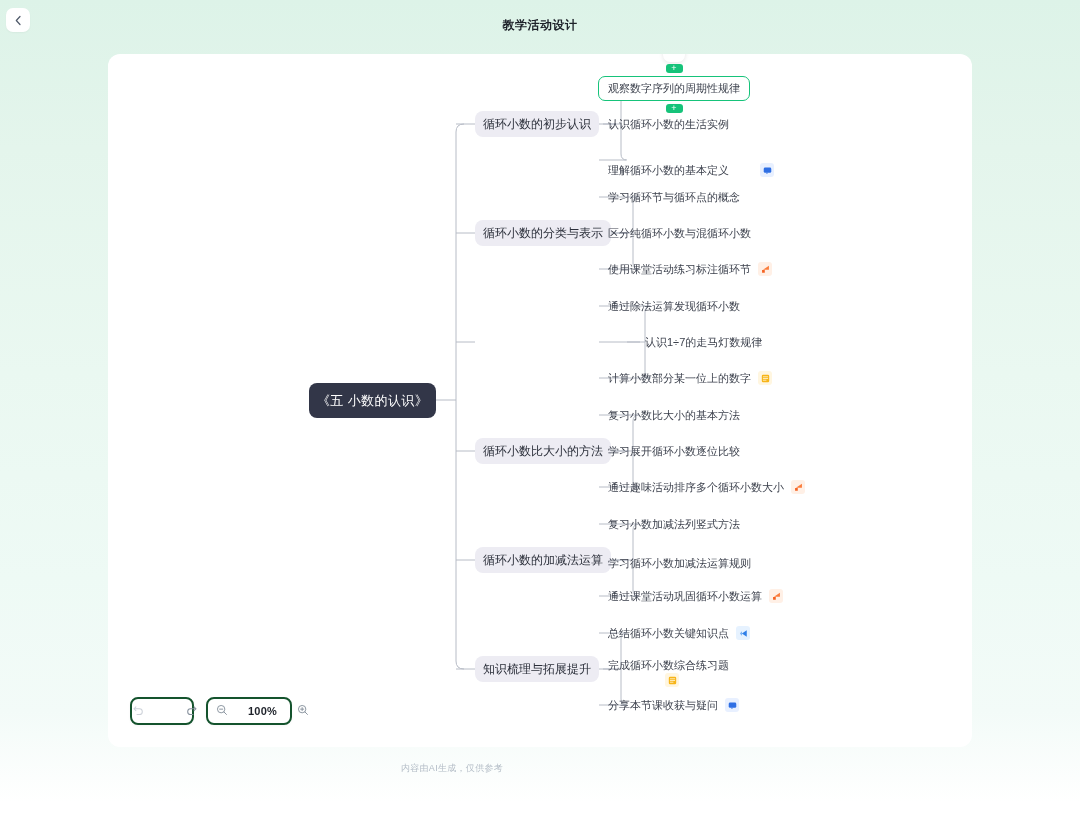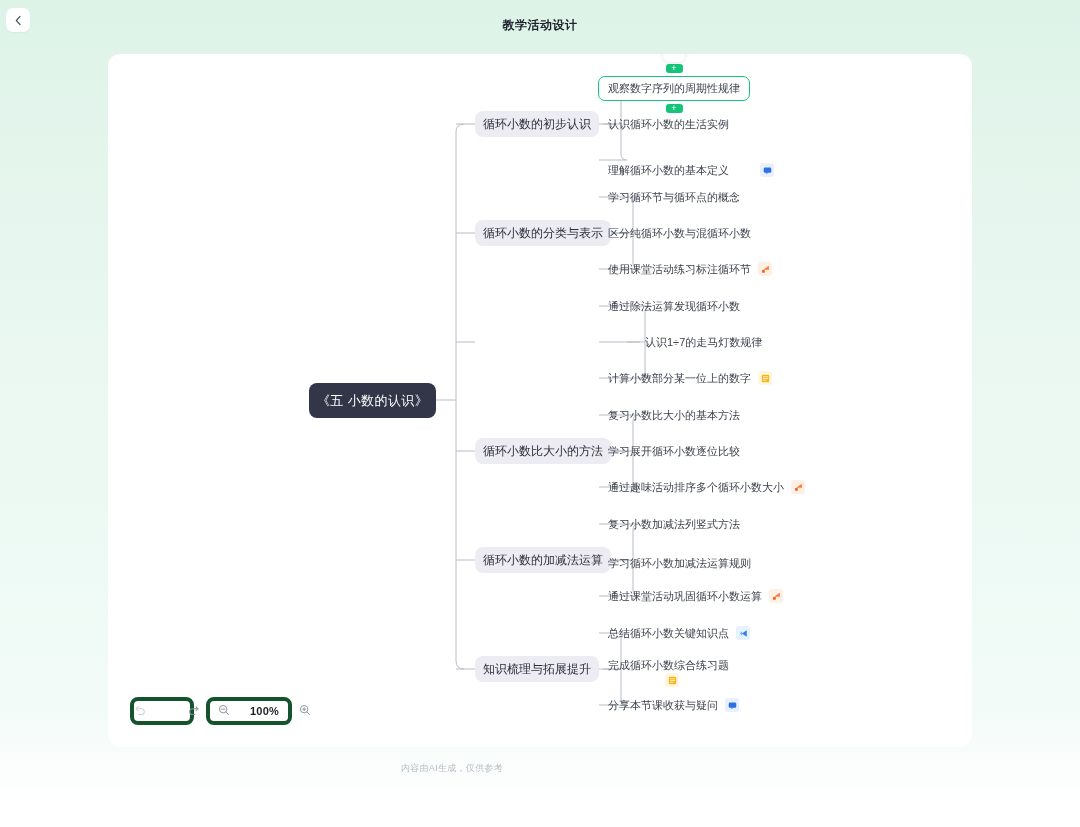--- a/index.html
+++ b/index.html
@@ -167,21 +167,21 @@
     font-size: 9px;
     line-height: 1;
     cursor: pointer;
   }
 
   
   .tool-group {
     position: absolute;
     height: 28px;
     background: #ffffff;
-    border: 4px solid #14532d;
+    border: 2px solid #14532d;
     border-radius: 8px;
     display: flex;
     align-items: center;
     box-shadow: 0 1px 3px rgba(0,0,0,0.04);
     gap: 20px;
   }
   .tool-undo-redo { left: 22px; top: 643px; width: 64px; justify-content: space-around; }
   .tool-zoom      { left: 98px; top: 643px; width: 86px; justify-content: space-between; padding: 0 8px; }
   .tool-btn {
     display: flex; align-items: center; justify-content: center;

